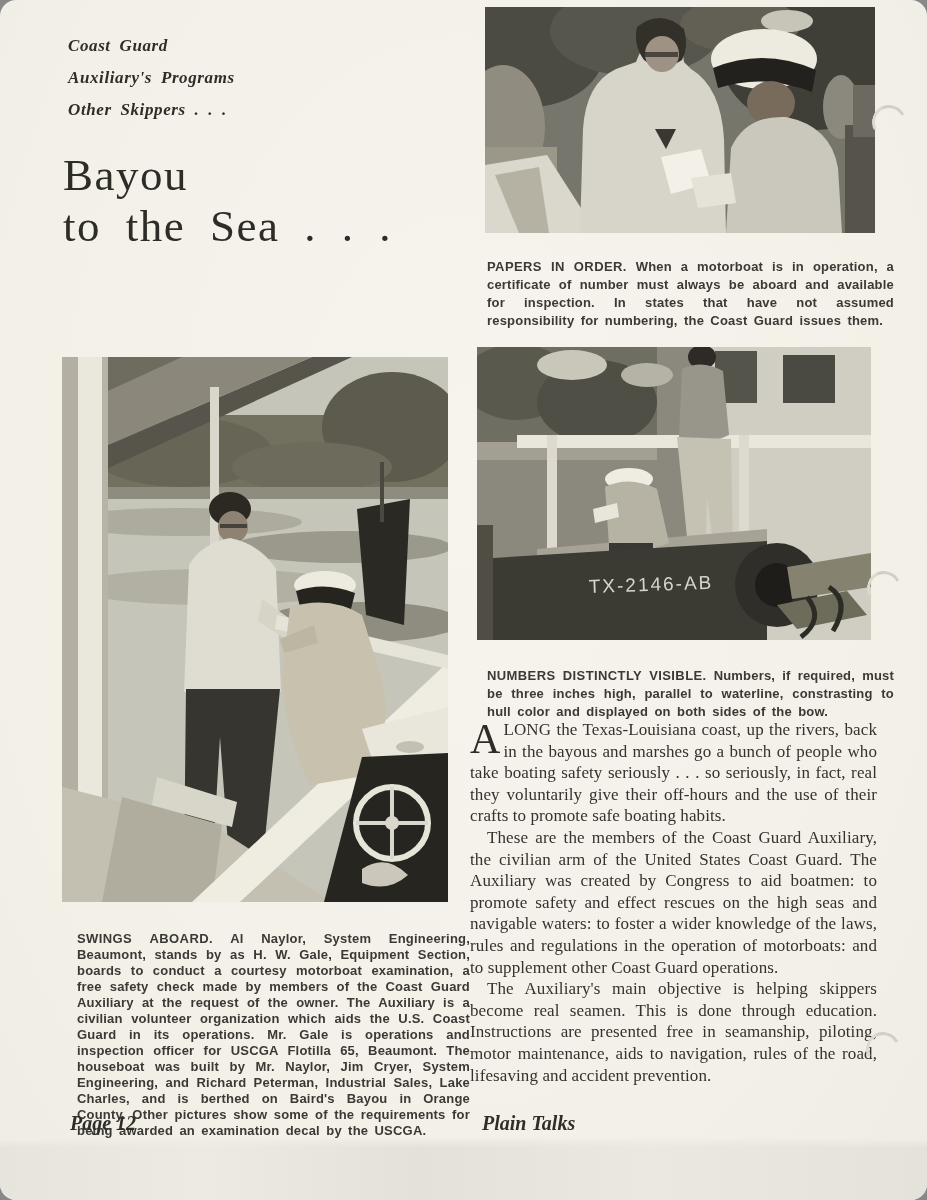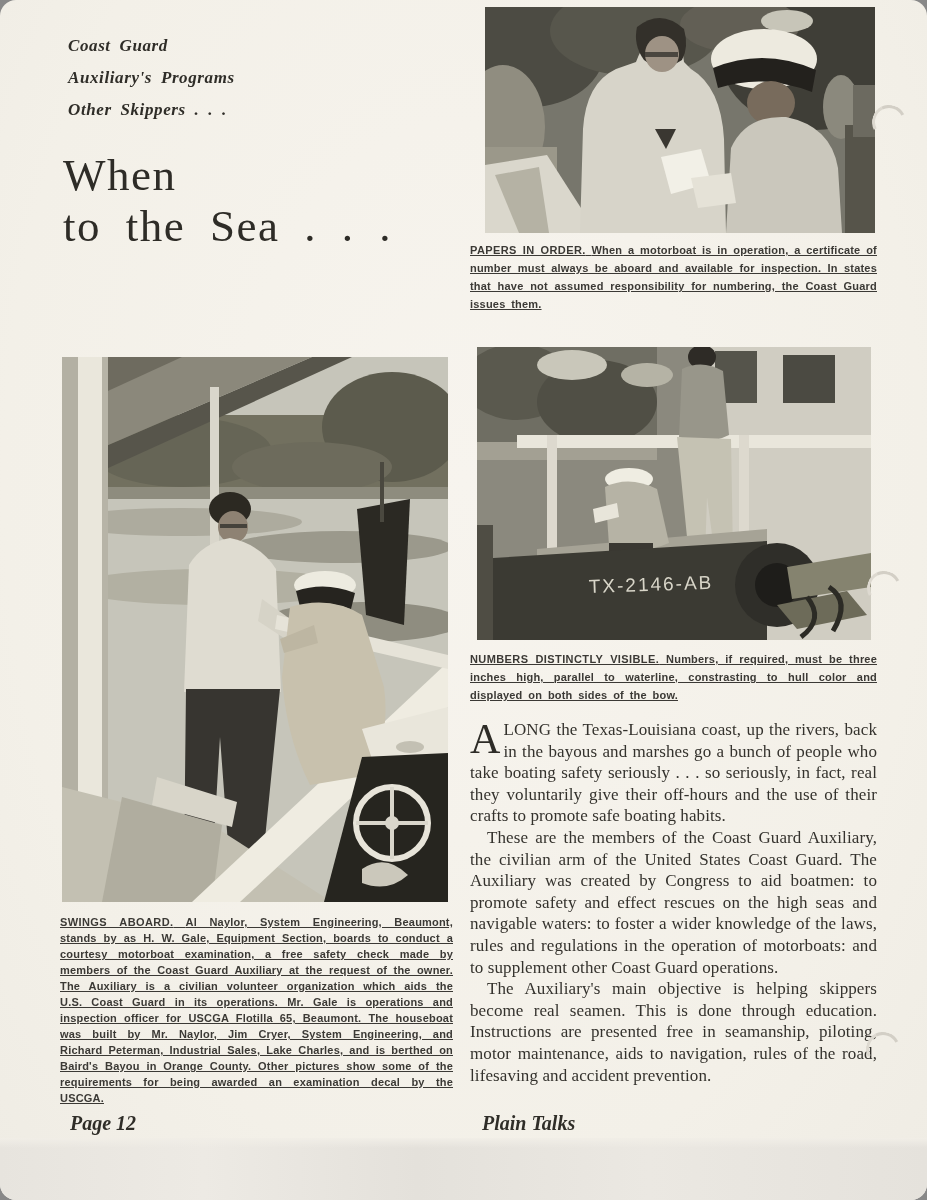--- a/index.html
+++ b/index.html
@@ -16,22 +16,22 @@
   .kicker{position:absolute;left:68px;top:30px;font-style:italic;font-weight:bold;
     font-size:17px;line-height:32px;letter-spacing:.6px;word-spacing:4px;color:#2f2d28;}
   
   .title{position:absolute;left:63px;top:150px;font-size:45px;line-height:51px;
     font-weight:normal;letter-spacing:1.5px;word-spacing:12px;color:#2e2c27;}
   
   figure.ph{position:absolute;margin:0;padding:0;}
   figure.ph svg{display:block;width:100%;height:100%;}
   
   .cap{position:absolute;font-family:"Liberation Sans", sans-serif;font-weight:bold;
-    font-size:11px;line-height:18px;letter-spacing:.2px;word-spacing:2.5px;
-    text-align:justify;color:#3b3935;margin:0;text-decoration:underline;}
+    font-size:13px;line-height:18px;letter-spacing:.2px;word-spacing:2.5px;
+    text-align:justify;color:#3b3935;margin:17px;}
   .cap-left{line-height:16px;}
   .cap .lead{letter-spacing:.4px;}
   
   .article{position:absolute;left:470px;top:719px;width:407px;
     font-size:17px;line-height:21.6px;text-align:justify;color:#34322d;letter-spacing:.1px;}
   .article p{margin:0;}
   .article p.indent{text-indent:17px;}
   .dropcap{float:left;font-size:42px;line-height:35px;padding:3px 3px 0 0;color:#2e2c27;}
   
   .folio{position:absolute;top:1112px;font-size:20px;font-weight:bold;font-style:italic;color:#2f2d28;margin-left:12px;}
@@ -52,21 +52,21 @@
 
 <div id="stage">
 
   <div class="kicker">
     <div>Coast Guard</div>
     <div>Auxiliary's Programs</div>
     <div>Other Skippers . . .</div>
   </div>
 
   <h1 class="title" style="margin:0;">
-    <div>When</div>
+    <div>Bayou</div>
     <div>to the Sea . . .</div>
   </h1>
 
   <figure class="ph" style="left:485px;top:7px;width:390px;height:226px;">
     <svg viewBox="0 0 390 226" preserveAspectRatio="none">
       <rect width="390" height="226" fill="#77766c"></rect>
       <ellipse cx="45" cy="42" rx="75" ry="58" fill="#4c4b43"></ellipse>
       <ellipse cx="150" cy="24" rx="85" ry="45" fill="#57564c"></ellipse>
       <ellipse cx="330" cy="48" rx="95" ry="75" fill="#3f3e37"></ellipse>
       <ellipse cx="255" cy="18" rx="60" ry="28" fill="#625f55"></ellipse>

